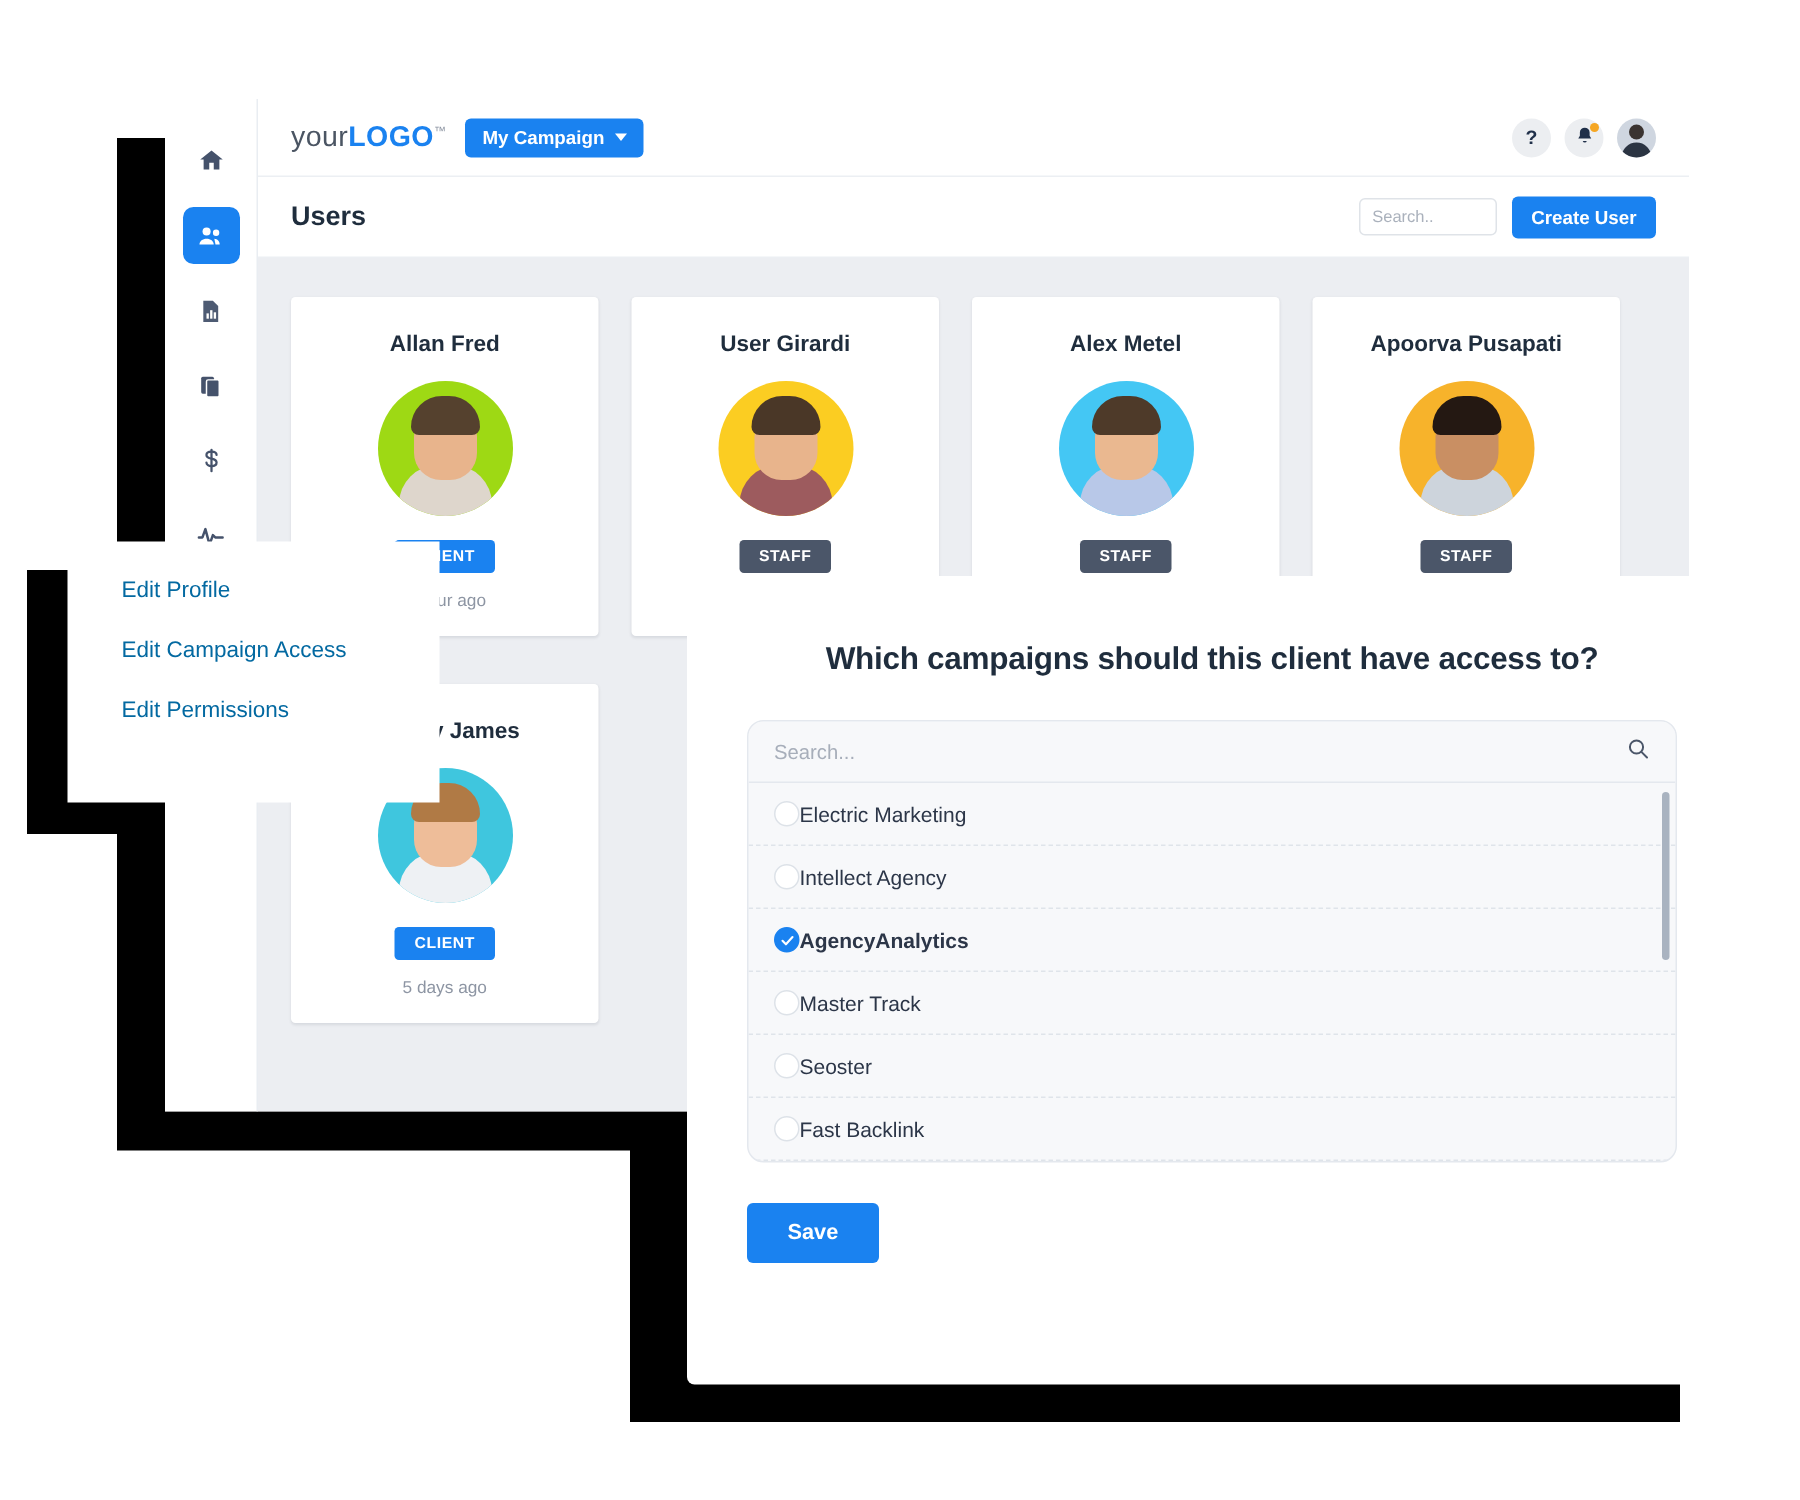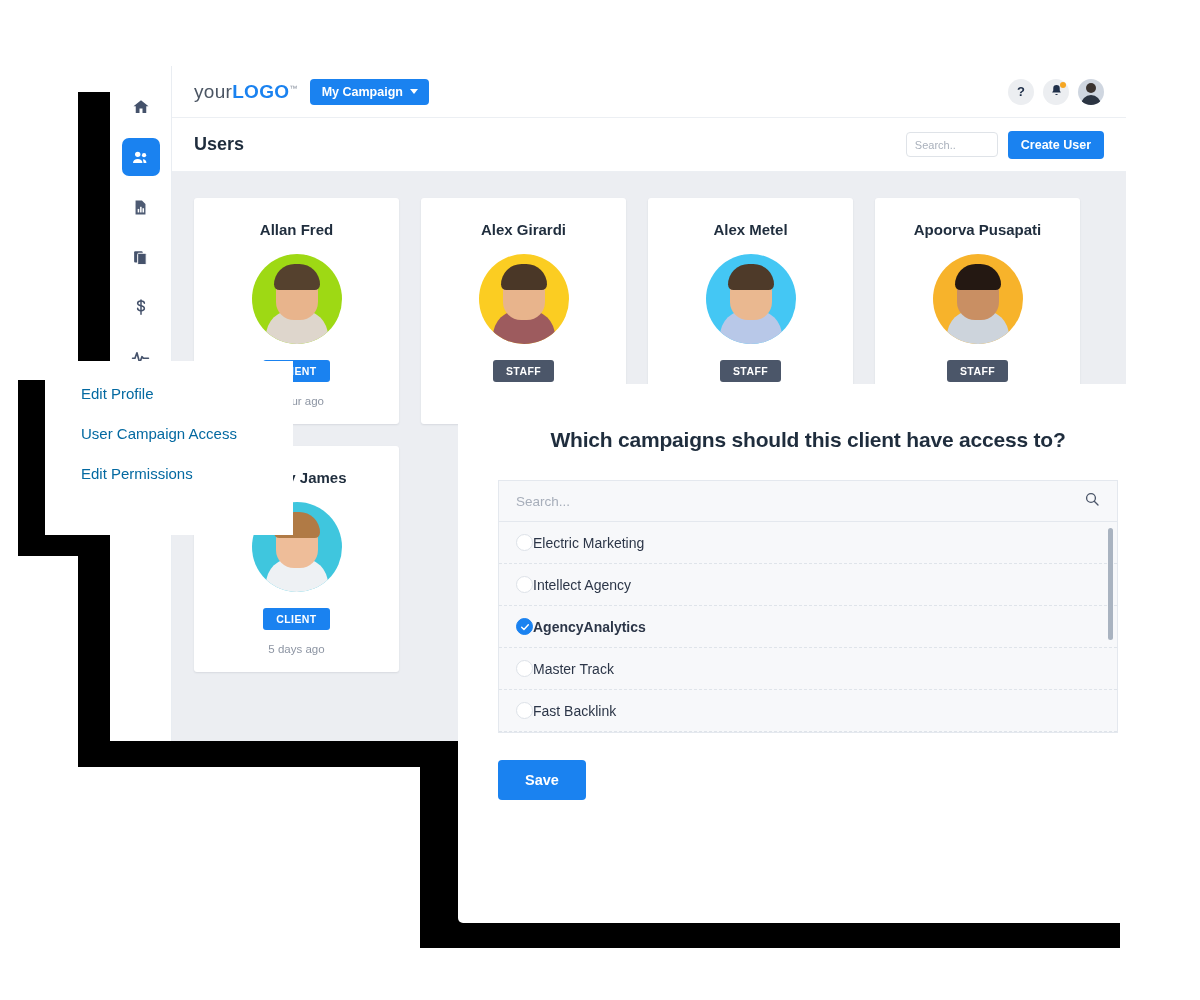--- a/index.html
+++ b/index.html
@@ -116,21 +116,21 @@
 
   
   .grid-body {
     flex: 1; background: #eceef2;
     padding: 26px 22px 0 22px;
     overflow: hidden;
   }
   .card-grid {
     display: grid;
     grid-template-columns: repeat(4, 205px);
-    gap: 22px 22px;
+    gap: 32px 22px;
   }
   .user-card {
     background: #fff; border-radius: 3px;
     height: 226px;
     box-shadow: 0 1px 2px rgba(30,40,60,.10);
     display: flex; flex-direction: column; align-items: center;
     padding-top: 23px;
   }
   .user-name { font-size: 15px; font-weight: 700; color: #1f2d3d; }
   .user-avatar {
@@ -180,21 +180,21 @@
   .modal-title {
     font-size: 21px; font-weight: 700; color: #1f2d3d;
     text-align: center; letter-spacing: -.2px;
   }
   .modal-sub {
     font-size: 13.5px; color: #9aa2af;
     text-align: center; margin-top: 13px;
   }
   .picker {
     margin-top: 28px;
-    border: 1px solid #e4e8ee; border-radius: 0;
+    border: 1px solid #e4e8ee; border-radius: 11px;
     background: #f7f8fa;
     overflow: hidden;
   }
   .picker-search {
     display: flex; align-items: center;
     height: 41px; padding: 0 17px;
     border-bottom: 1px solid #e4e8ee;
     background: #f7f8fa;
   }
   .picker-search input {
@@ -349,21 +349,21 @@
               <div class="user-name">Allan Fred</div>
               <div class="user-avatar" style="background:#9ed914">
                 <span class="ua-body" style="background:#ded6cc"></span>
                 <span class="ua-head" style="background:#e8b48c"></span>
                 <span class="ua-hair" style="background:#55412e"></span>
               </div>
               <div class="badge client">CLIENT</div>
               <div class="card-time">1 hour ago</div>
             </div>
             <div class="user-card">
-              <div class="user-name">Alex Girardi</div>
+              <div class="user-name">User Girardi</div>
               <div class="user-avatar" style="background:#fbcd22">
                 <span class="ua-body" style="background:#9d5b5e"></span>
                 <span class="ua-head" style="background:#e8b48c"></span>
                 <span class="ua-hair" style="background:#4a3727"></span>
               </div>
               <div class="badge staff">STAFF</div>
               <div class="card-time">1 hour ago</div>
             </div>
             <div class="user-card">
               <div class="user-name">Alex Metel</div>
@@ -396,21 +396,21 @@
               <div class="card-time">5 days ago</div>
             </div>
           </div>
       </div>
 
     </div>
   </div>
 
   <div class="context-menu" id="ctx-menu">
       <div class="ctx-item">Edit Profile</div>
-      <div class="ctx-item">User Campaign Access</div>
+      <div class="ctx-item">Edit Campaign Access</div>
       <div class="ctx-item">Edit Permissions</div>
     </div>
 
   <div class="modal">
     <h2 class="modal-title">Which campaigns should this client have access to?</h2>
 
     <div class="picker">
       <div class="picker-search">
         <input type="text" placeholder="Search..." style="">
         <span>
@@ -436,20 +436,24 @@
               </svg>
             </span>
             <span class="picker-label">AgencyAnalytics</span>
           </div>
           <div class="picker-row">
             <span class="radio"></span>
             <span class="picker-label">Master Track</span>
           </div>
           <div class="picker-row">
             <span class="radio"></span>
+            <span class="picker-label">Seoster</span>
+          </div>
+          <div class="picker-row">
+            <span class="radio"></span>
             <span class="picker-label">Fast Backlink</span>
           </div>
           <div class="scroll-track">
           <div class="scroll-thumb"></div>
         </div>
       </div>
     </div>
 
     <button class="save-btn">Save</button>
   </div>

